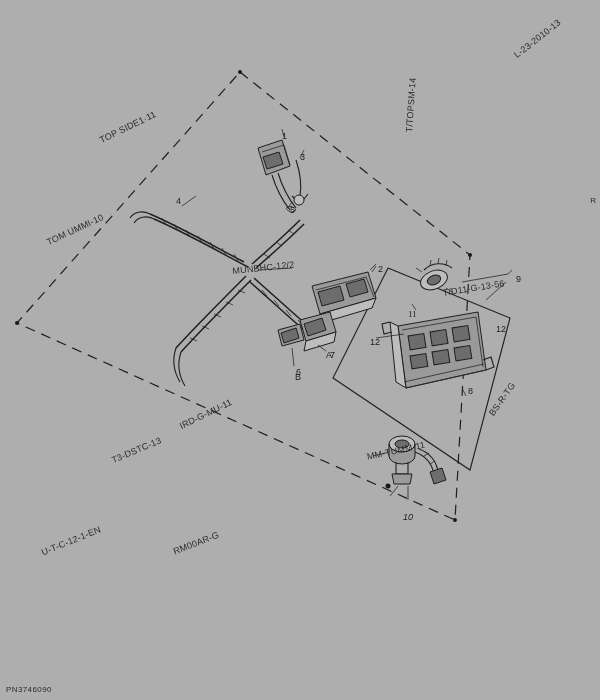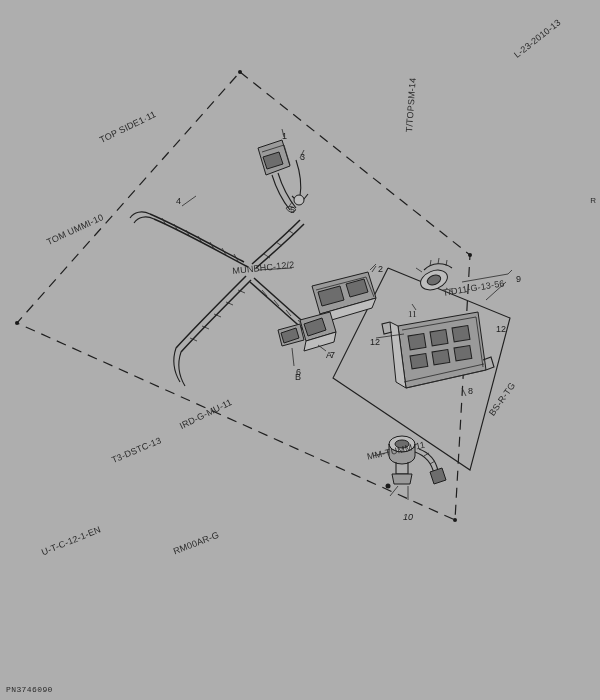--- a/index.html
+++ b/index.html
@@ -28,21 +28,21 @@
     color:#1c1c1c;
     white-space:nowrap;
     font-family:"Liberation Sans", sans-serif;
   }
   #footer-code{
     position:absolute;
     left:6px;bottom:6px;
     font-size:8px;
     color:#2a2a2a;
     letter-spacing:.4px;
-    font-family:Liberation Mono, monospace;
+    font-family:Liberation Sans, sans-serif;
   }
   #side-mark{
     position:absolute;
     right:4px;top:196px;
     font-size:8px;color:#2a2a2a;
     font-family:"Liberation Sans", sans-serif;
   }
 </style>
 </head>
 <body style="background: rgb(174, 174, 174);">

